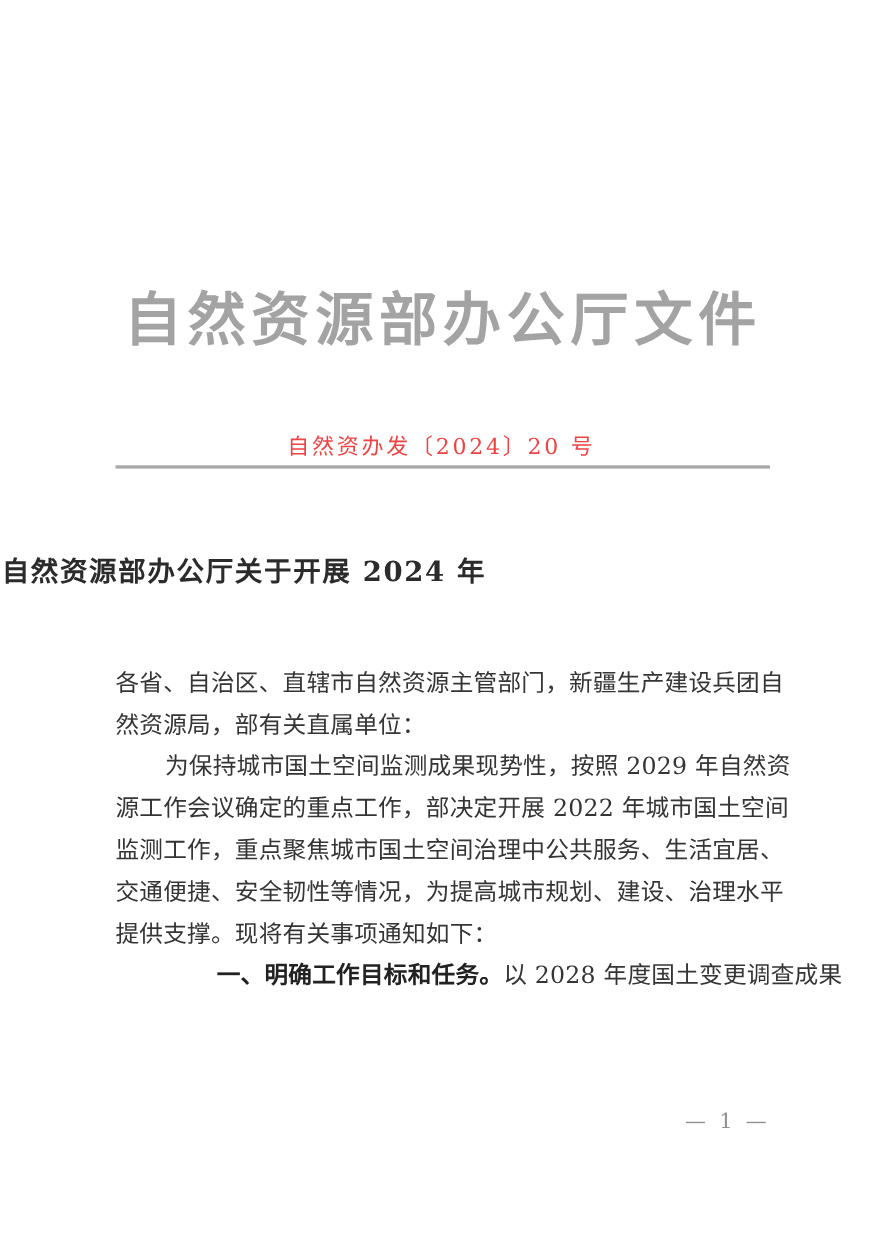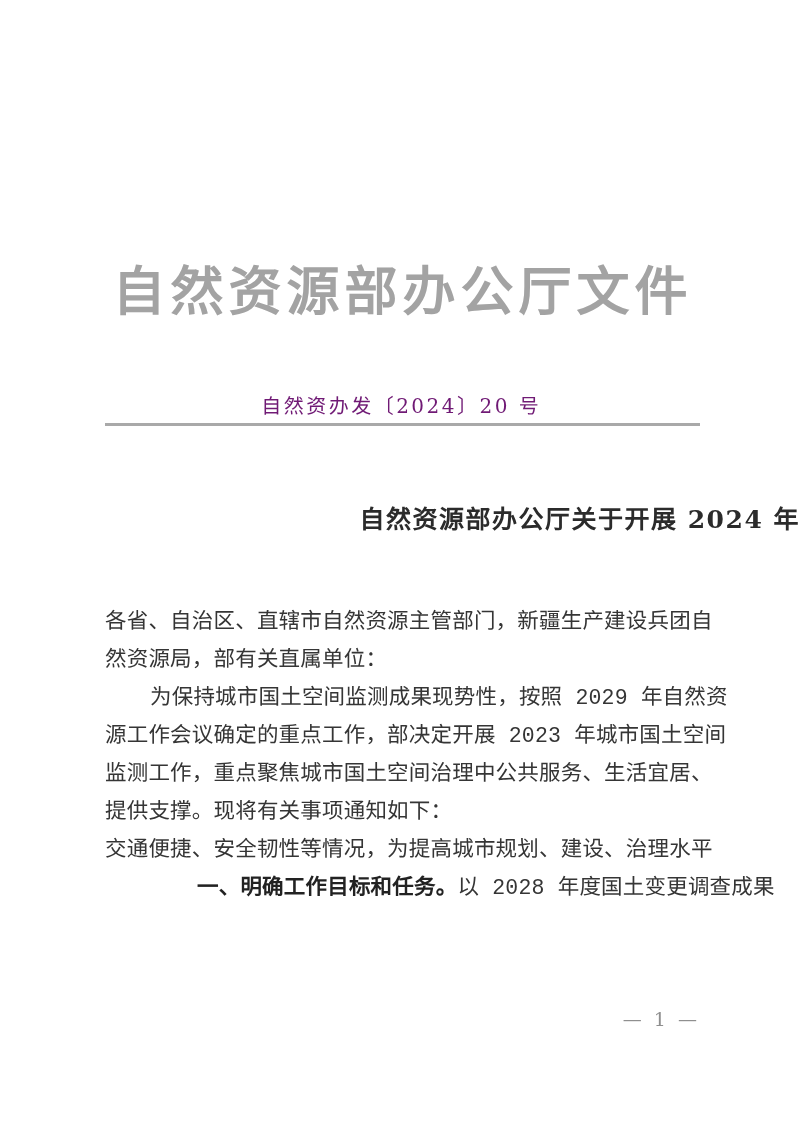--- a/index.html
+++ b/index.html
@@ -46,21 +46,21 @@
     left: 0;
     top: 390px;
     width: 800px;
     text-align: center;
   }
 
   .doc-number {
     display: inline-block;
     font-size: 20px;
     font-weight: 400;
-    color: #701a75;
+    color: #ef4444;
     letter-spacing: 2.5px;
     white-space: nowrap;
     text-indent: 2.5px;
   }
 
   
   .rule {
     position: absolute;
     left: 105px;
     top: 423px;
@@ -68,40 +68,39 @@
     height: 3px;
     background: #a9a9a9;
   }
 
   
   .doc-title {
     position: absolute;
     left: 0;
     top: 496px;
     width: 800px;
-    text-align: right;
+    text-align: left;
   }
 
   .doc-title-line {
     font-size: 25px;
     font-weight: 700;
     color: #2b2b2b;
     line-height: 47px;
     letter-spacing: 1.5px;
     white-space: nowrap;
     text-indent: 1.5px;
   }
 
   
   .body-block {
     position: absolute;
     left: 105px;
     top: 603px;
     width: 596px;
-    font-family: Liberation Mono, monospace;
   }
 
   .body-line {
     font-size: 21.5px;
     font-weight: 400;
     color: #353535;
     line-height: 38px;
     height: 38px;
     letter-spacing: 0.2px;
     white-space: nowrap;
@@ -154,24 +153,24 @@
   <div class="doc-title">
     <div class="doc-title-line">自然资源部办公厅关于开展 2024 年</div>
   </div>
 
   <div class="body-block">
 
     <div class="body-line">各省、自治区、直辖市自然资源主管部门，新疆生产建设兵团自</div>
     <div class="body-line">然资源局，部有关直属单位：</div>
 
     <div class="body-line indent">为保持城市国土空间监测成果现势性，按照 2029 年自然资</div>
-    <div class="body-line">源工作会议确定的重点工作，部决定开展 2023 年城市国土空间</div>
+    <div class="body-line">源工作会议确定的重点工作，部决定开展 2022 年城市国土空间</div>
     <div class="body-line">监测工作，重点聚焦城市国土空间治理中公共服务、生活宜居、</div>
+    <div class="body-line">交通便捷、安全韧性等情况，为提高城市规划、建设、治理水平</div>
     <div class="body-line">提供支撑。现将有关事项通知如下：</div>
-    <div class="body-line">交通便捷、安全韧性等情况，为提高城市规划、建设、治理水平</div>
 
     <div class="body-line indent"><span class="seg-bold">一、明确工作目标和任务。</span><span>以 2028 年度国土变更调查成果</span></div>
 
   </div>
 
   <div class="page-footer">
     <div class="page-number">— 1 —</div>
   </div>
 
 </div>

